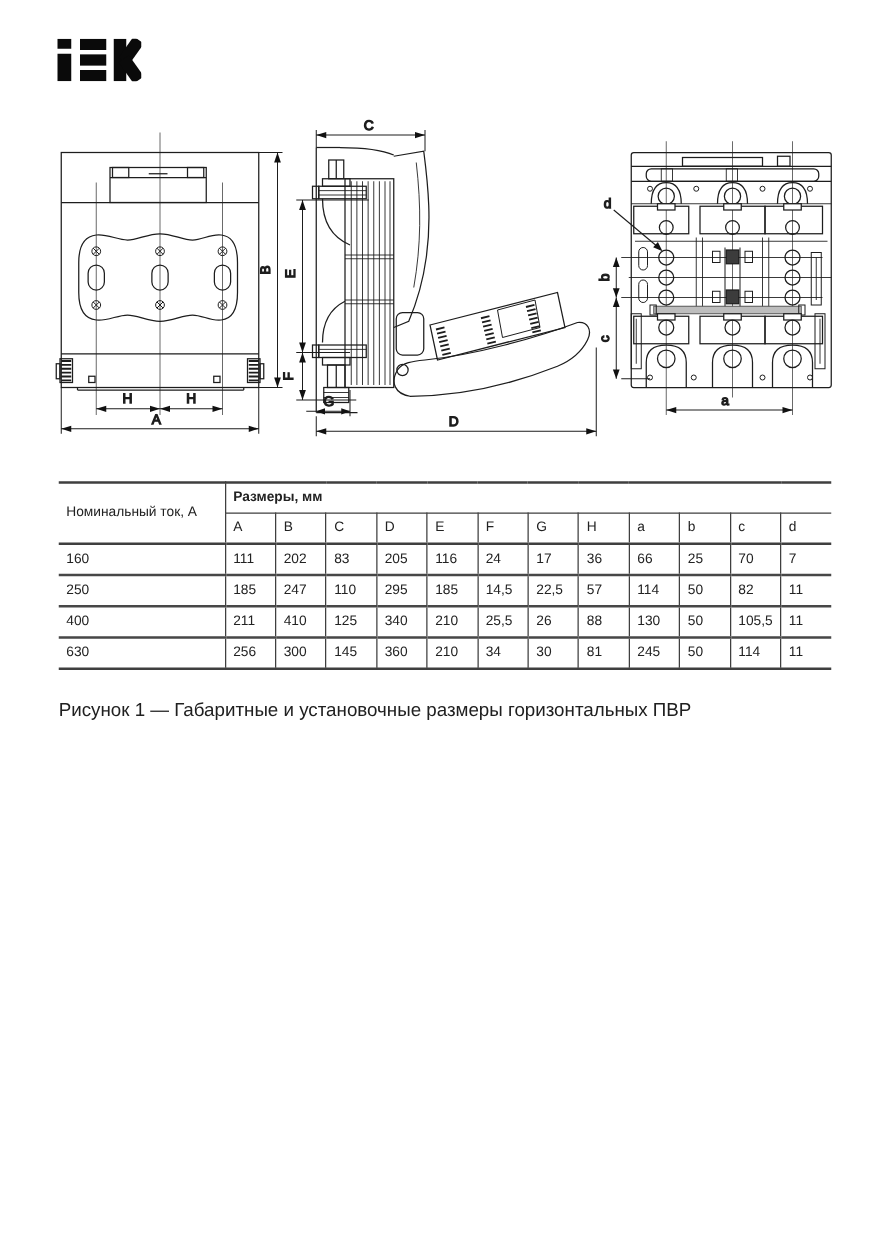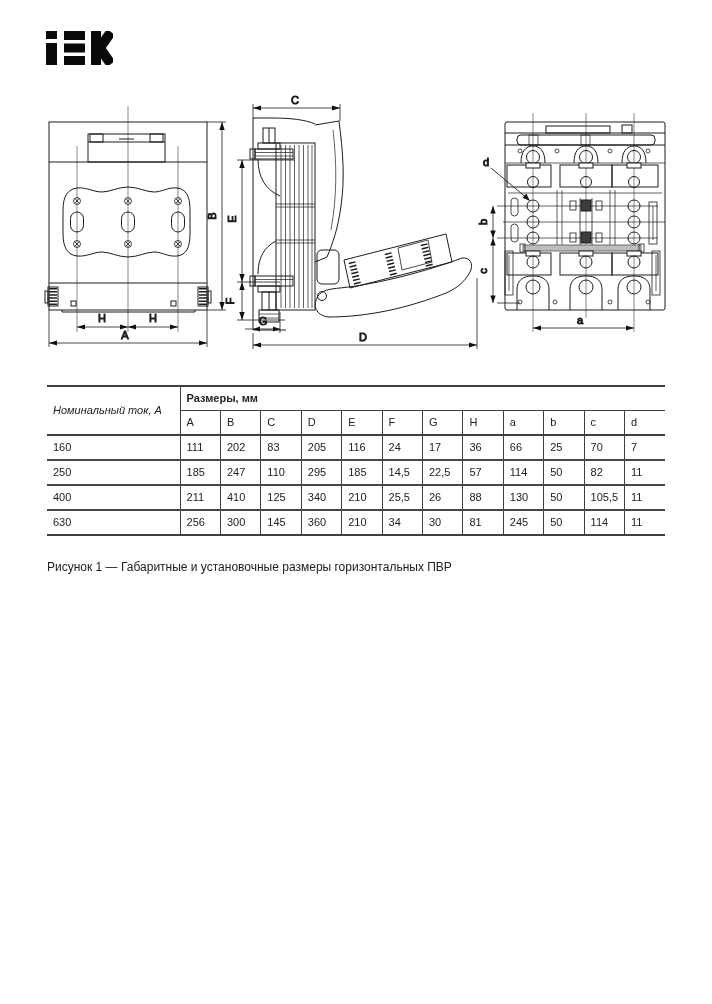--- a/index.html
+++ b/index.html
@@ -16,25 +16,25 @@
     border-top:2px solid #3f3f3f;border-bottom:2px solid #3f3f3f;
     font-size:11px;color:#222;
   }
   table.dims td{
     padding:6px 2px 6px 6px;line-height:11px;vertical-align:middle;
     white-space:nowrap;overflow:hidden;
   }
   table.dims td.sub{border-left:1px solid #3f3f3f;}
   table.dims tr.hdr1 td.group{border-bottom:1px solid #3f3f3f;font-weight:bold;}
   table.dims tr.hdr2 td{border-bottom:2px solid #3f3f3f;}
-  table.dims td.rowhead{border-bottom:2px solid #3f3f3f;font-style:italic;}
+  table.dims td.rowhead{border-bottom:2px solid #3f3f3f;}
   table.dims tr.data td{border-bottom:2px solid #474747;}
   table.dims tr.data:last-child td{border-bottom:none;margin-top:47px;}
   .fig-caption{
-    position:absolute;left:47px;top:560px;font-size:12px;color:#202020;
+    position:absolute;left:47px;top:560px;font-size:15px;color:#202020;
   }
   svg text.dim{font-family:"Liberation Sans",sans-serif;font-size:11px;fill:#1c1c1c;}
 </style>
 </head>
 <body>
 
 <div class="page">
 
   <svg class="logo" width="68" height="34" viewBox="0 0 68 34" aria-label="IEK">
     <g fill="#0a0a0a">

